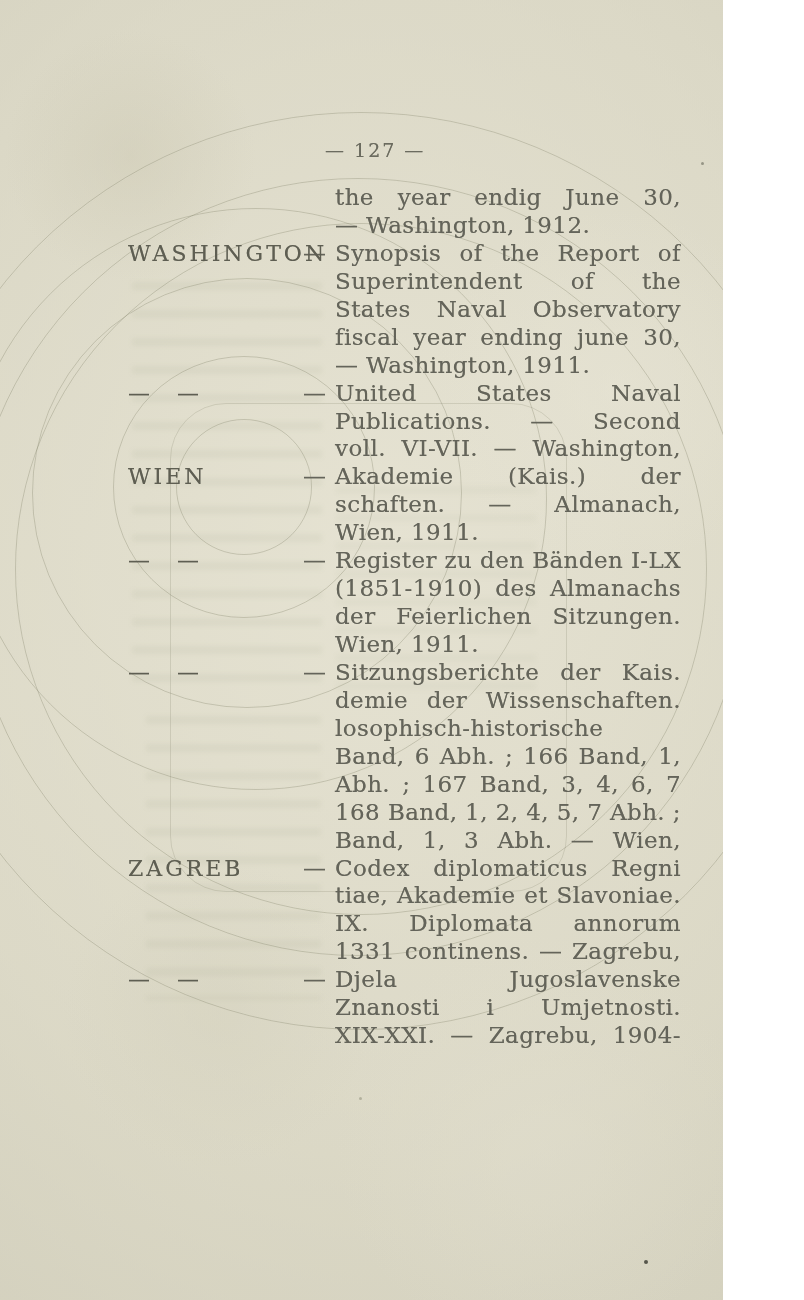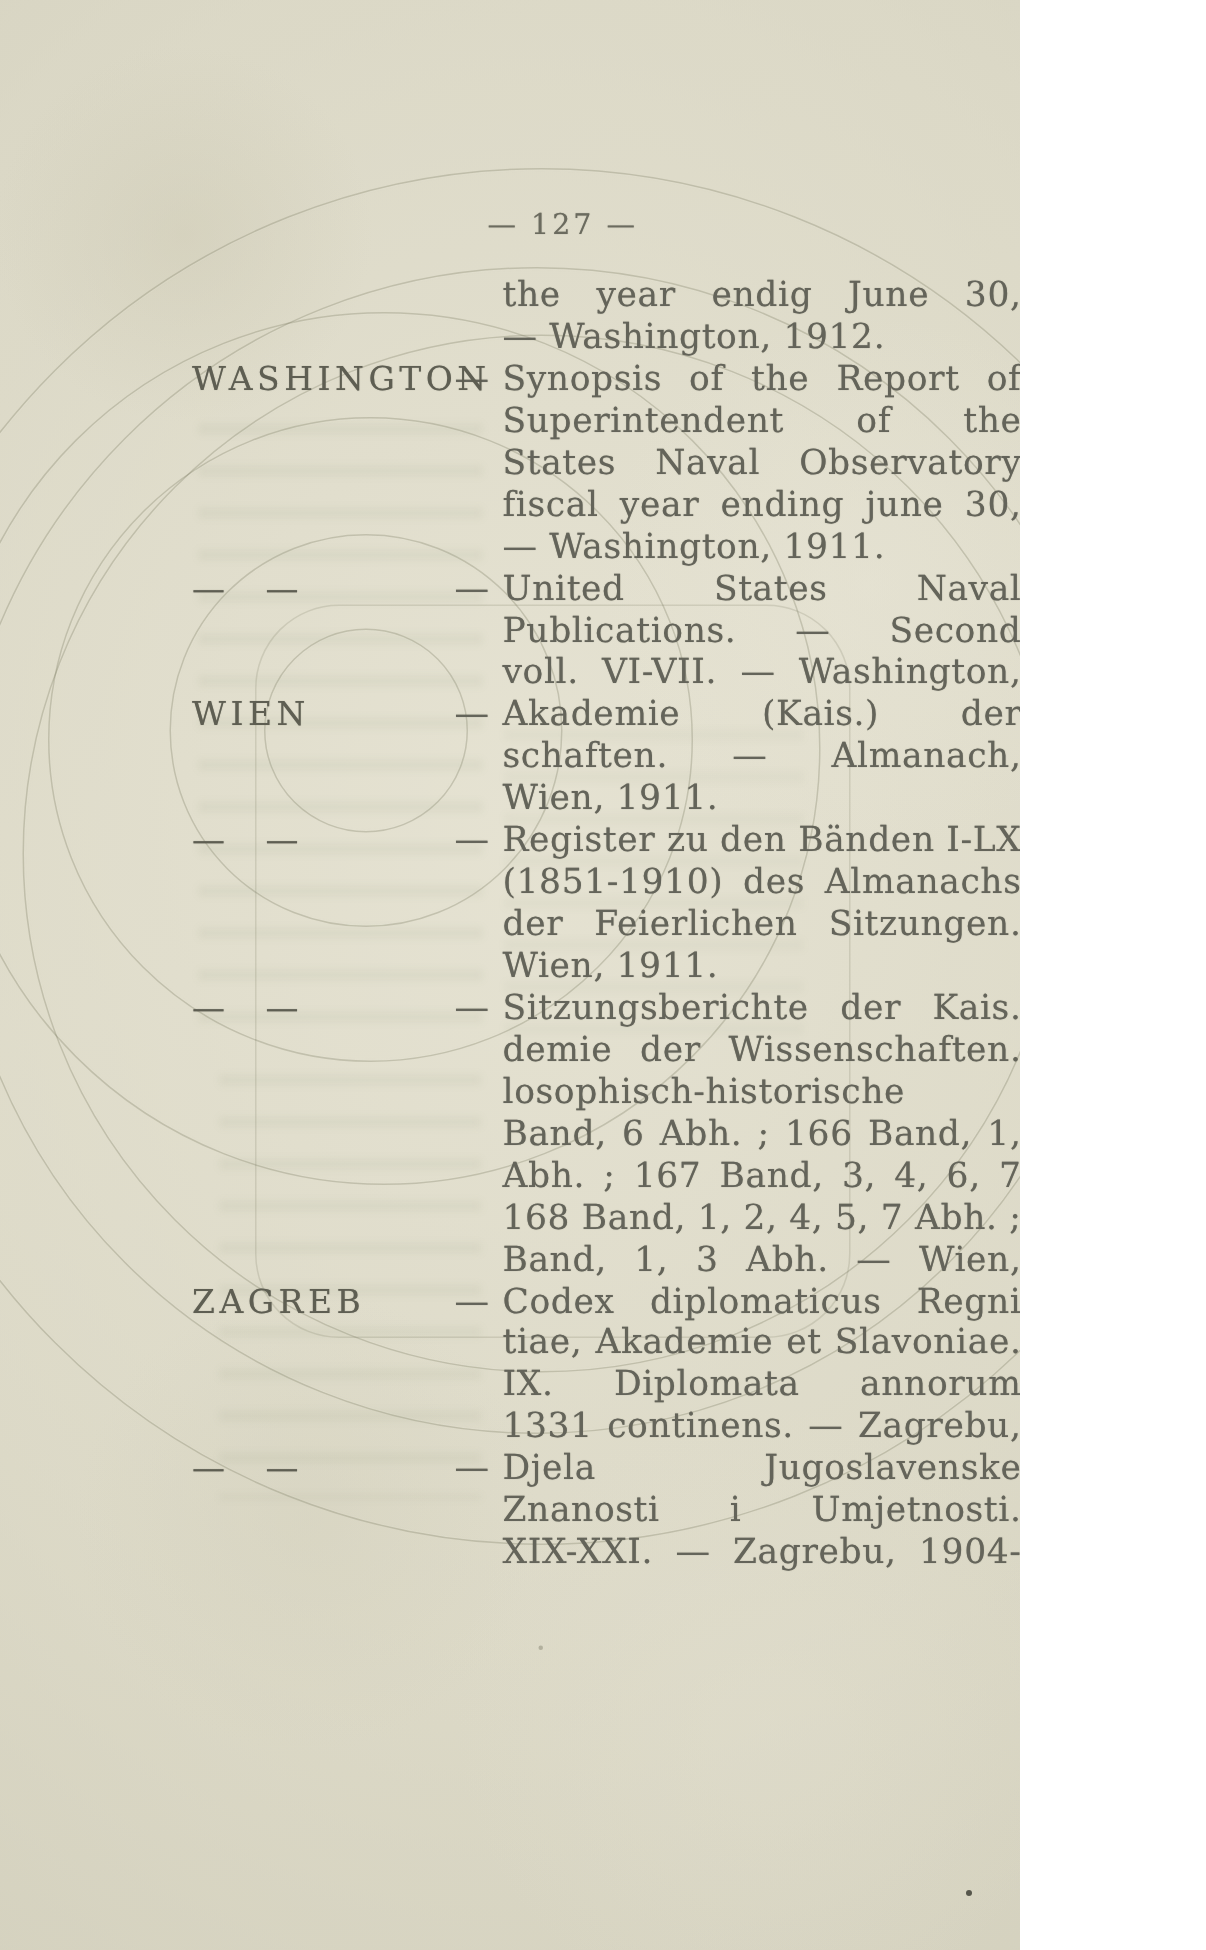--- a/index.html
+++ b/index.html
@@ -8,20 +8,21 @@
     width: 804px; height: 1300px; overflow: hidden;
     font-family: "DejaVu Serif", "Liberation Serif", serif;
   }
   .page {
     position: relative; width: 680px; height: 1300px; overflow: hidden;
     background:
       radial-gradient(ellipse 900px 1100px at 52% 42%,
         rgba(230,227,211,0.9) 0%, rgba(220,217,199,0.55) 55%, rgba(206,203,184,0.85) 100%),
       linear-gradient(160deg, #d9d6c4 0%, #dedbc9 45%, #d8d5c2 100%);
     color: #64645a;
+    padding-left: 43px;
   }
   
   .mottle {
     position: absolute; inset: 0; pointer-events: none;
     background:
       radial-gradient(circle 180px at 18% 12%, rgba(199,195,172,0.35), transparent 70%),
       radial-gradient(circle 260px at 85% 30%, rgba(232,229,214,0.5), transparent 70%),
       radial-gradient(circle 220px at 30% 78%, rgba(210,207,187,0.4), transparent 70%),
       radial-gradient(circle 300px at 75% 88%, rgba(226,223,207,0.45), transparent 70%);
   }

